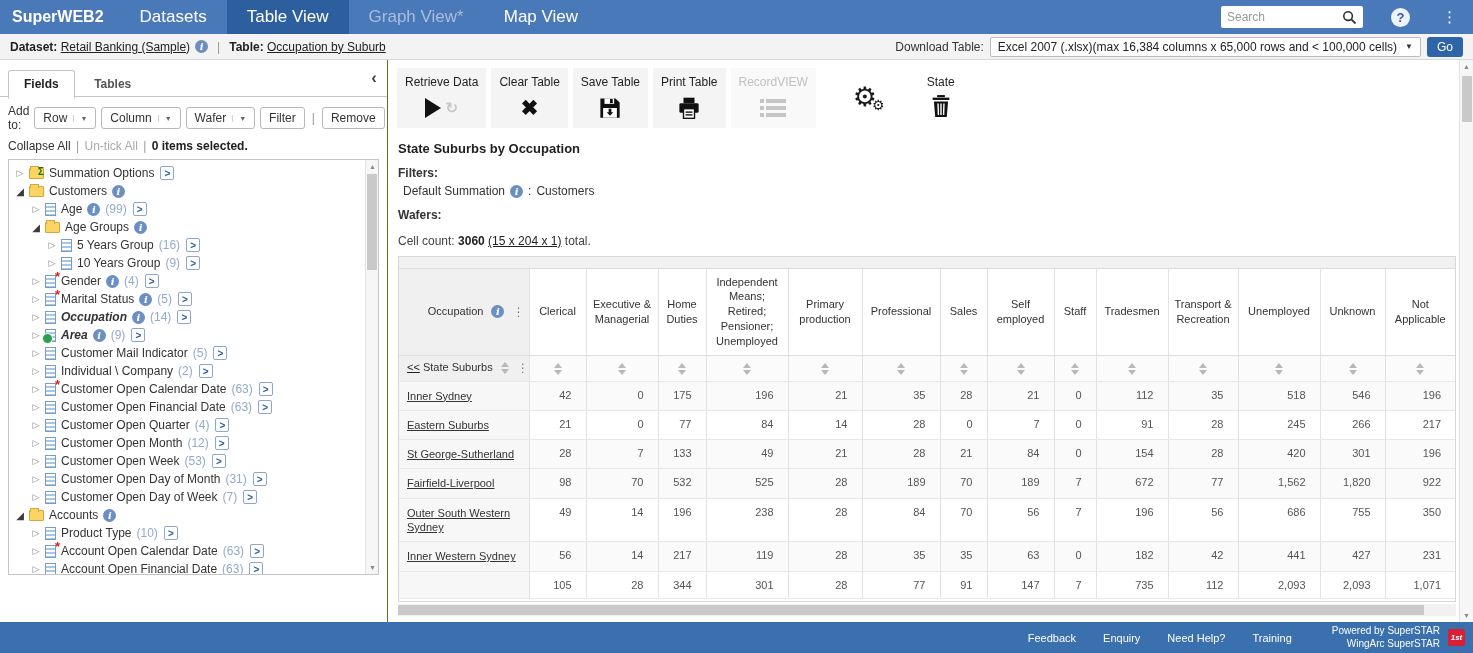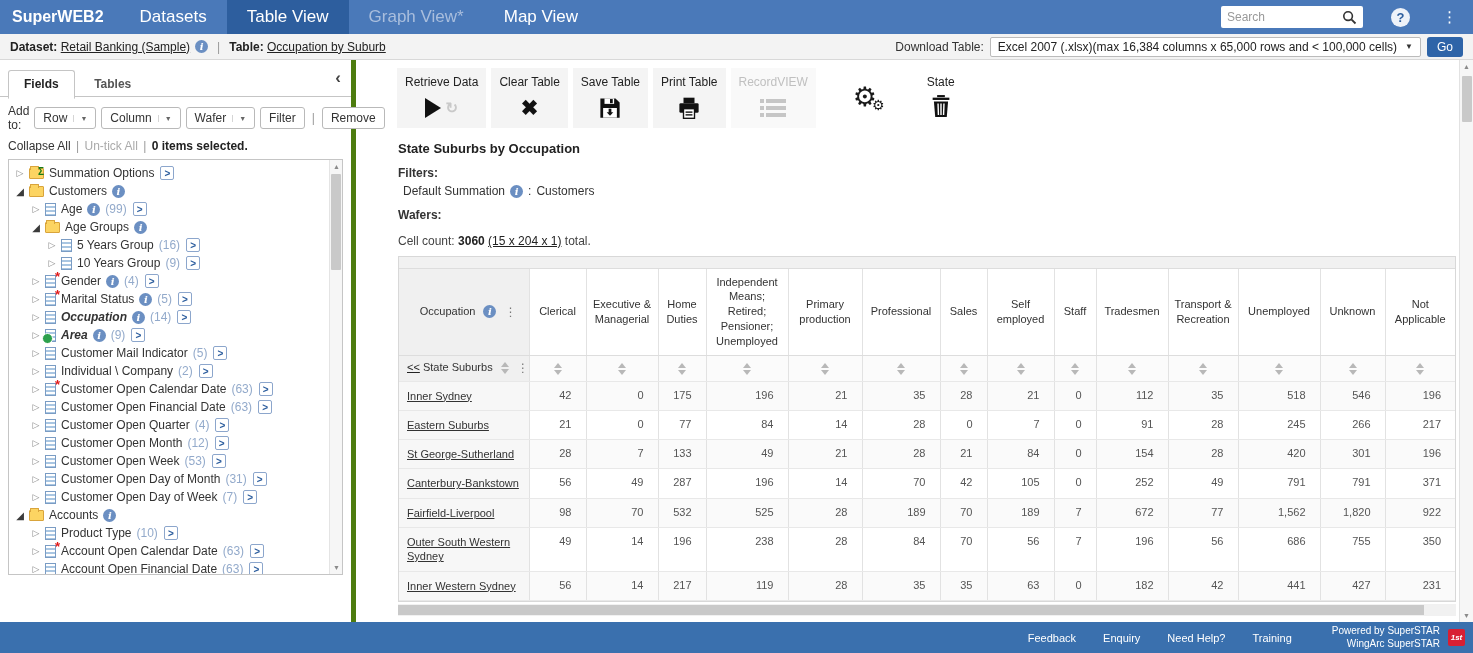--- a/index.html
+++ b/index.html
@@ -24,21 +24,21 @@
   
   .infobar { position:absolute; top:34px; left:0; right:0; height:26px; background:#f3f3f3; border-bottom:1px solid #d8d8d8; display:flex; align-items:center; font-size:12px; padding:0 10px; }
   .infobar b { color:#222; }
   .lnk { color:#222; text-decoration:underline; cursor:pointer; }
   .sep { color:#999; margin:0 9px; }
   .infobar-right { margin-left:auto; display:flex; align-items:center; gap:6px; }
   .dl-select { height:20px; background:#fff; border:1px solid #bbb; border-radius:2px; font-size:12px; display:flex; align-items:center; padding:0 7px; gap:8px; cursor:pointer; color:#222;}
   .dl-select .car { font-size:8px; color:#333; }
   .btn-go { background:#2e64a8; color:#fff; font-size:12px; border:none; border-radius:3px; padding:3px 10px; cursor:pointer; font-family:"Liberation Sans",sans-serif;}
   
-  .sidebar { position:absolute; top:60px; left:0; width:356px; bottom:31px; background:#fff; border-right:5px solid #4d7c0f; }
+  .sidebar { position:absolute; top:60px; left:0; width:388px; bottom:31px; background:#fff; border-right:1px solid #4d7c0f; }
   .tabs { padding:9px 8px 0 8px; border-bottom:1px solid #c5c5c5; height:37px; position:relative; }
   .tab { display:inline-block; font-size:12px; font-weight:bold; padding:6px 15px 7px; cursor:pointer; color:#555; position:relative; top:1px;}
   .tab.active { background:#fff; border:1px solid #c5c5c5; border-bottom:1px solid #fff; border-radius:3px 3px 0 0; color:#222; }
   .panel-collapse { position:absolute; right:10px; top:8px; font-size:17px; font-weight:bold; color:#444; cursor:pointer; }
   .addto { display:flex; align-items:center; gap:5px; padding:7px 8px 5px; font-size:12px; }
   .sbtn { background:#fff; border:1px solid #b9b9b9; border-radius:3px; font-size:12px; color:#333; padding:3px 8px; cursor:pointer; display:inline-flex; align-items:center; gap:6px; font-family:"Liberation Sans",sans-serif;}
   .sbtn .car { font-size:7px; color:#666; border-left:1px solid #d5d5d5; padding-left:6px; }
   .vbar { color:#999; margin:0 2px; }
   .treeinfo { padding:2px 8px 6px; font-size:12px; color:#333; }
   .treeinfo .dim { color:#aaa; }
@@ -88,21 +88,21 @@
   .filter-line { display:flex; align-items:center; gap:5px; margin-top:4px; padding-left:5px;}
   .cellcount { margin-top:12px; color:#444; }
   .cellcount b { color:#222; }
   
   .table-zone { position:relative; margin:8px 0 0 9px; width:1058px; }
   .table-wrap { width:1058px; height:346px; overflow:hidden; border:1px solid #d8d8d8; }
   .topband { height:12px; background:#f1f1f1; border-bottom:1px solid #ddd; }
   table.dt { border-collapse:collapse; table-layout:fixed; width:1056px; font-size:11px; }
   .dt th, .dt td { border-left:1px solid #e2e2e2; border-bottom:1px solid #e8e8e8; }
   .dt th:first-child, .dt td:first-child { border-left:none; }
-  .dt .corner { background:#f0f0f0; height:86px; text-align:right; vertical-align:middle; padding-right:12px; font-weight:normal; color:#333; border-bottom:1px solid #ddd;}
+  .dt .corner { background:#f0f0f0; height:86px; text-align:right; vertical-align:middle; padding-right:4px; font-weight:normal; color:#333; border-bottom:1px solid #ddd;}
   .dt .colh { background:#fff; text-align:center; vertical-align:middle; font-weight:normal; color:#333; padding:4px 3px; line-height:1.35; border-bottom:1px solid #ddd;}
   .dt .rowsel { background:#f0f0f0; padding:5px 4px 5px 8px; color:#333; white-space:nowrap;}
   .dt .sortcell { background:#fbfbfb; text-align:center; padding:6px 0; }
   .sort { display:inline-flex; flex-direction:column; gap:2px; vertical-align:middle; cursor:pointer;}
   .sort i { display:block; width:0; height:0; border-left:4px solid transparent; border-right:4px solid transparent; }
   .sort .up { border-bottom:5px solid #b8b8b8; }
   .sort .dn { border-top:5px solid #b8b8b8; }
   .cell-kebab { color:#777; font-size:12px; margin-left:5px; cursor:pointer; vertical-align:middle;}
   .dt td.rowlabel { background:#f7f7f7; vertical-align:top; padding:7px 6px 7px 8px; line-height:1.3;}
   .dt td.rowlabel a { color:#333; text-decoration:underline; cursor:pointer; }
@@ -614,37 +614,20 @@
               <td class="num">28</td>
               <td class="num">21</td>
               <td class="num">84</td>
               <td class="num">0</td>
               <td class="num">154</td>
               <td class="num">28</td>
               <td class="num">420</td>
               <td class="num">301</td>
               <td class="num">196</td>
             </tr>
-            <tr>
-              <td class="rowlabel"><a>Canterbury-Bankstown</a></td>
-              <td class="num">56</td>
-              <td class="num">49</td>
-              <td class="num">287</td>
-              <td class="num">196</td>
-              <td class="num">14</td>
-              <td class="num">70</td>
-              <td class="num">42</td>
-              <td class="num">105</td>
-              <td class="num">0</td>
-              <td class="num">252</td>
-              <td class="num">49</td>
-              <td class="num">791</td>
-              <td class="num">791</td>
-              <td class="num">371</td>
-            </tr>
             <tr class="alt">
               <td class="rowlabel"><a>Fairfield-Liverpool</a></td>
               <td class="num">98</td>
               <td class="num">70</td>
               <td class="num">532</td>
               <td class="num">525</td>
               <td class="num">28</td>
               <td class="num">189</td>
               <td class="num">70</td>
               <td class="num">189</td>

